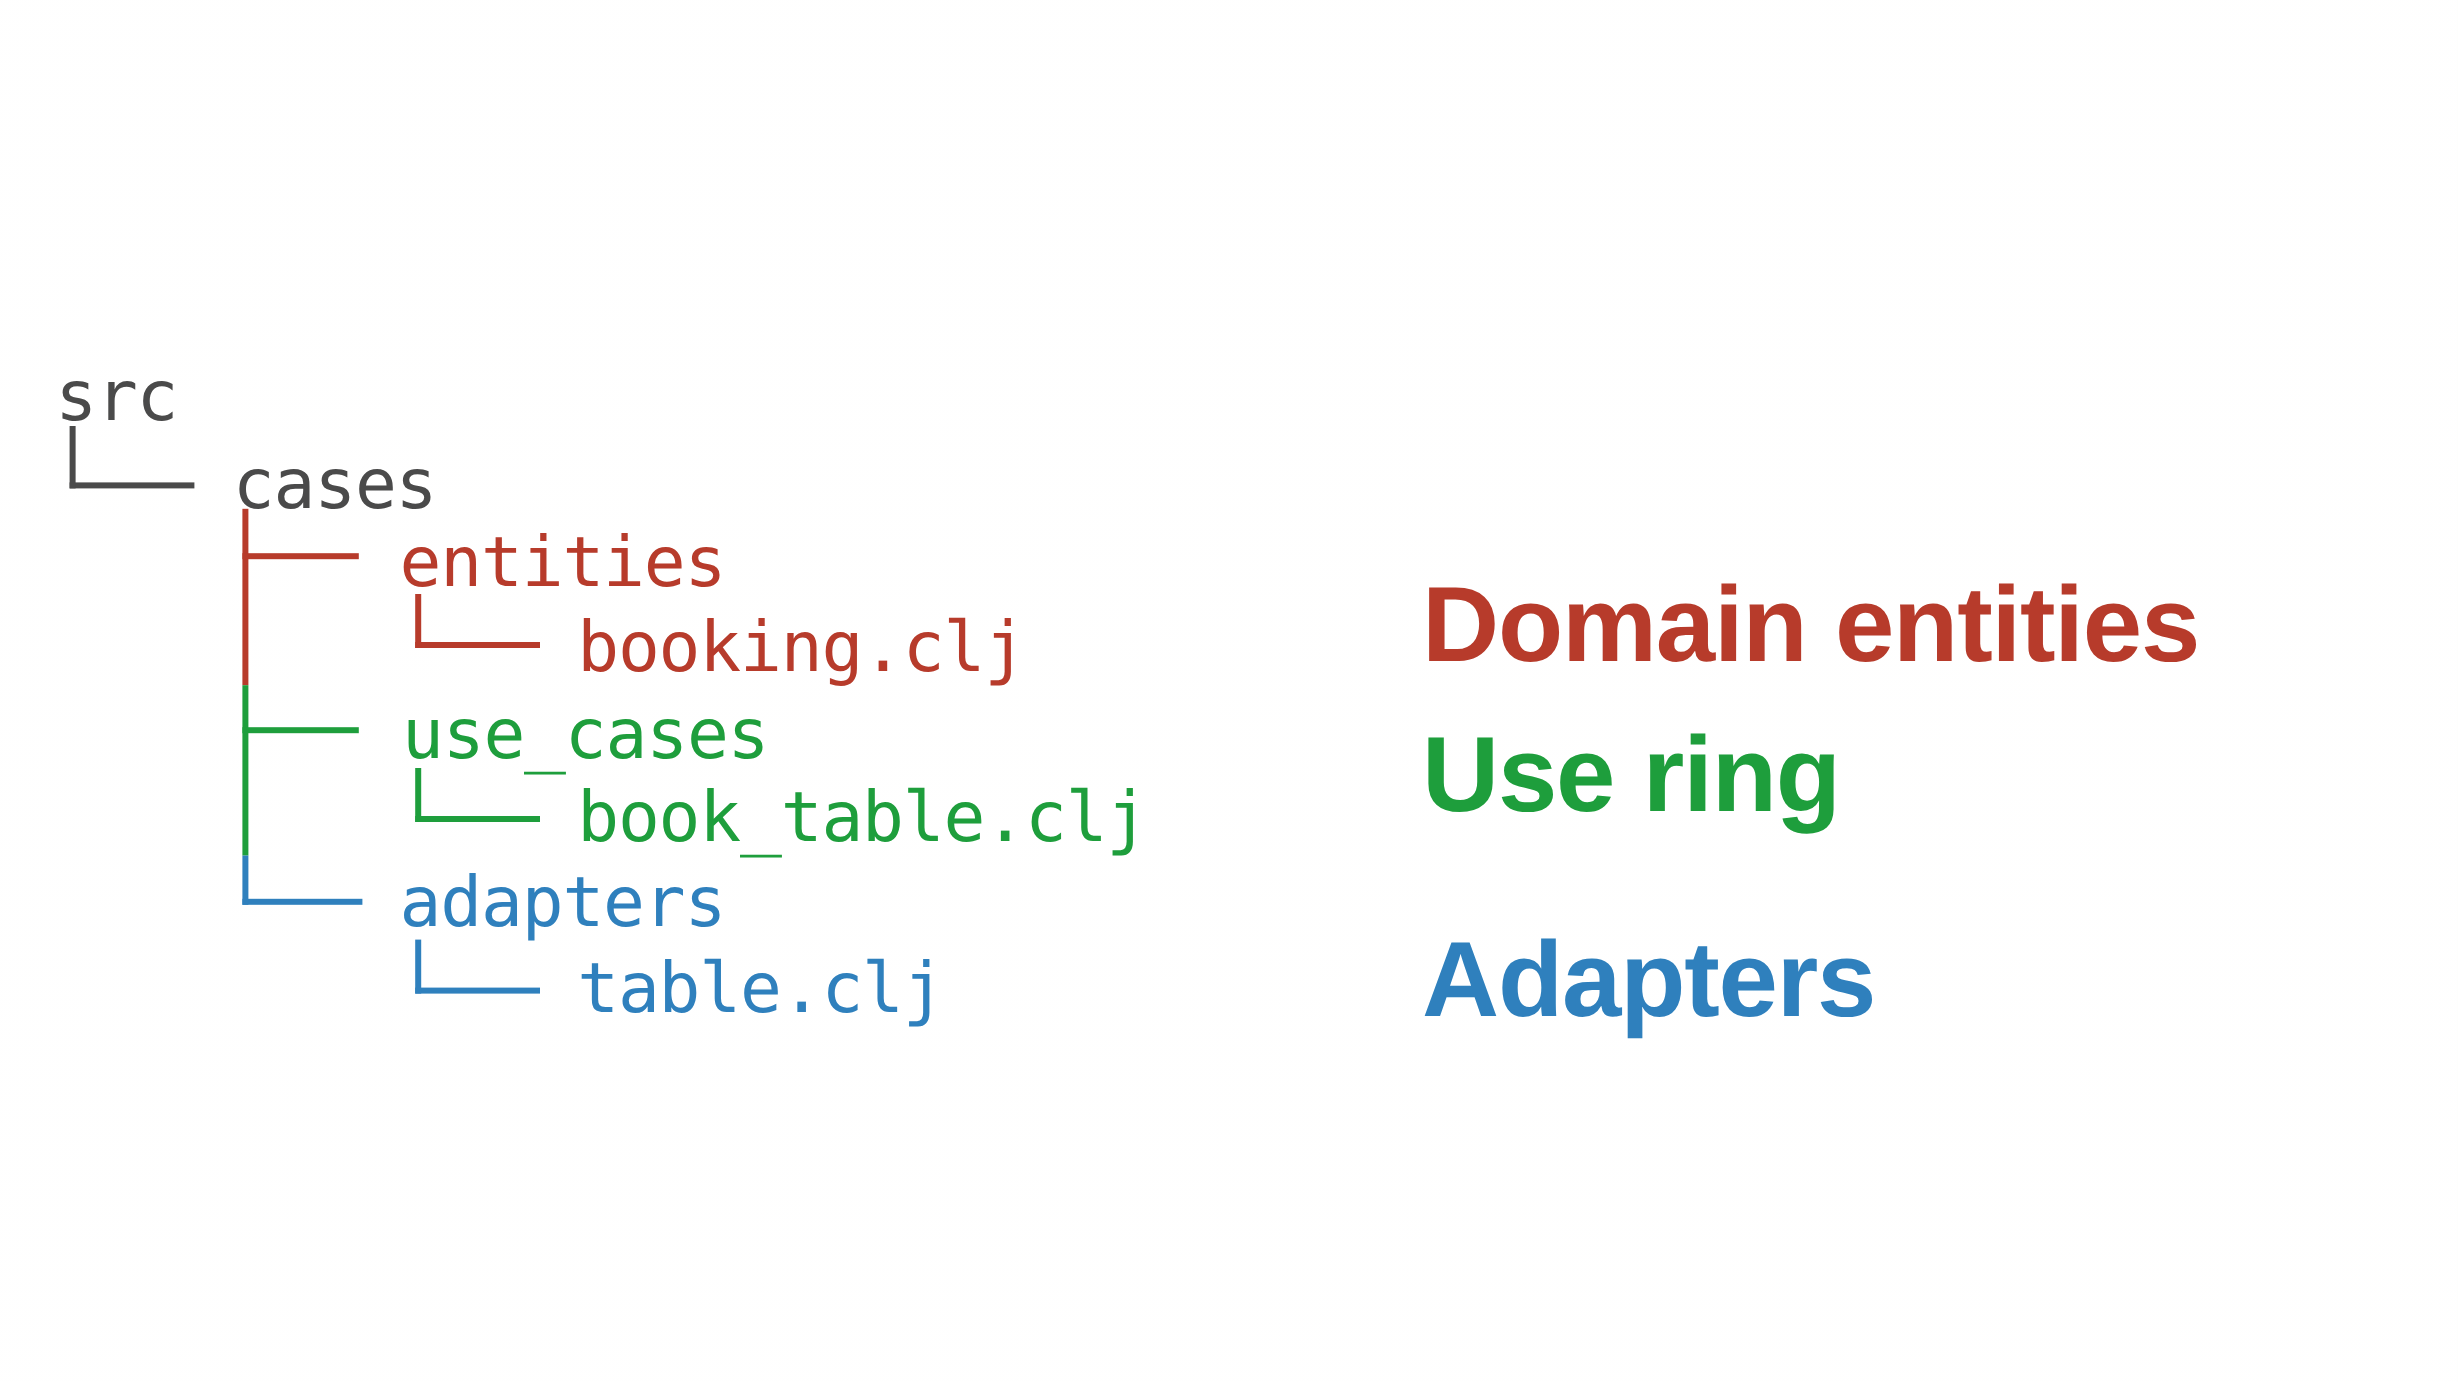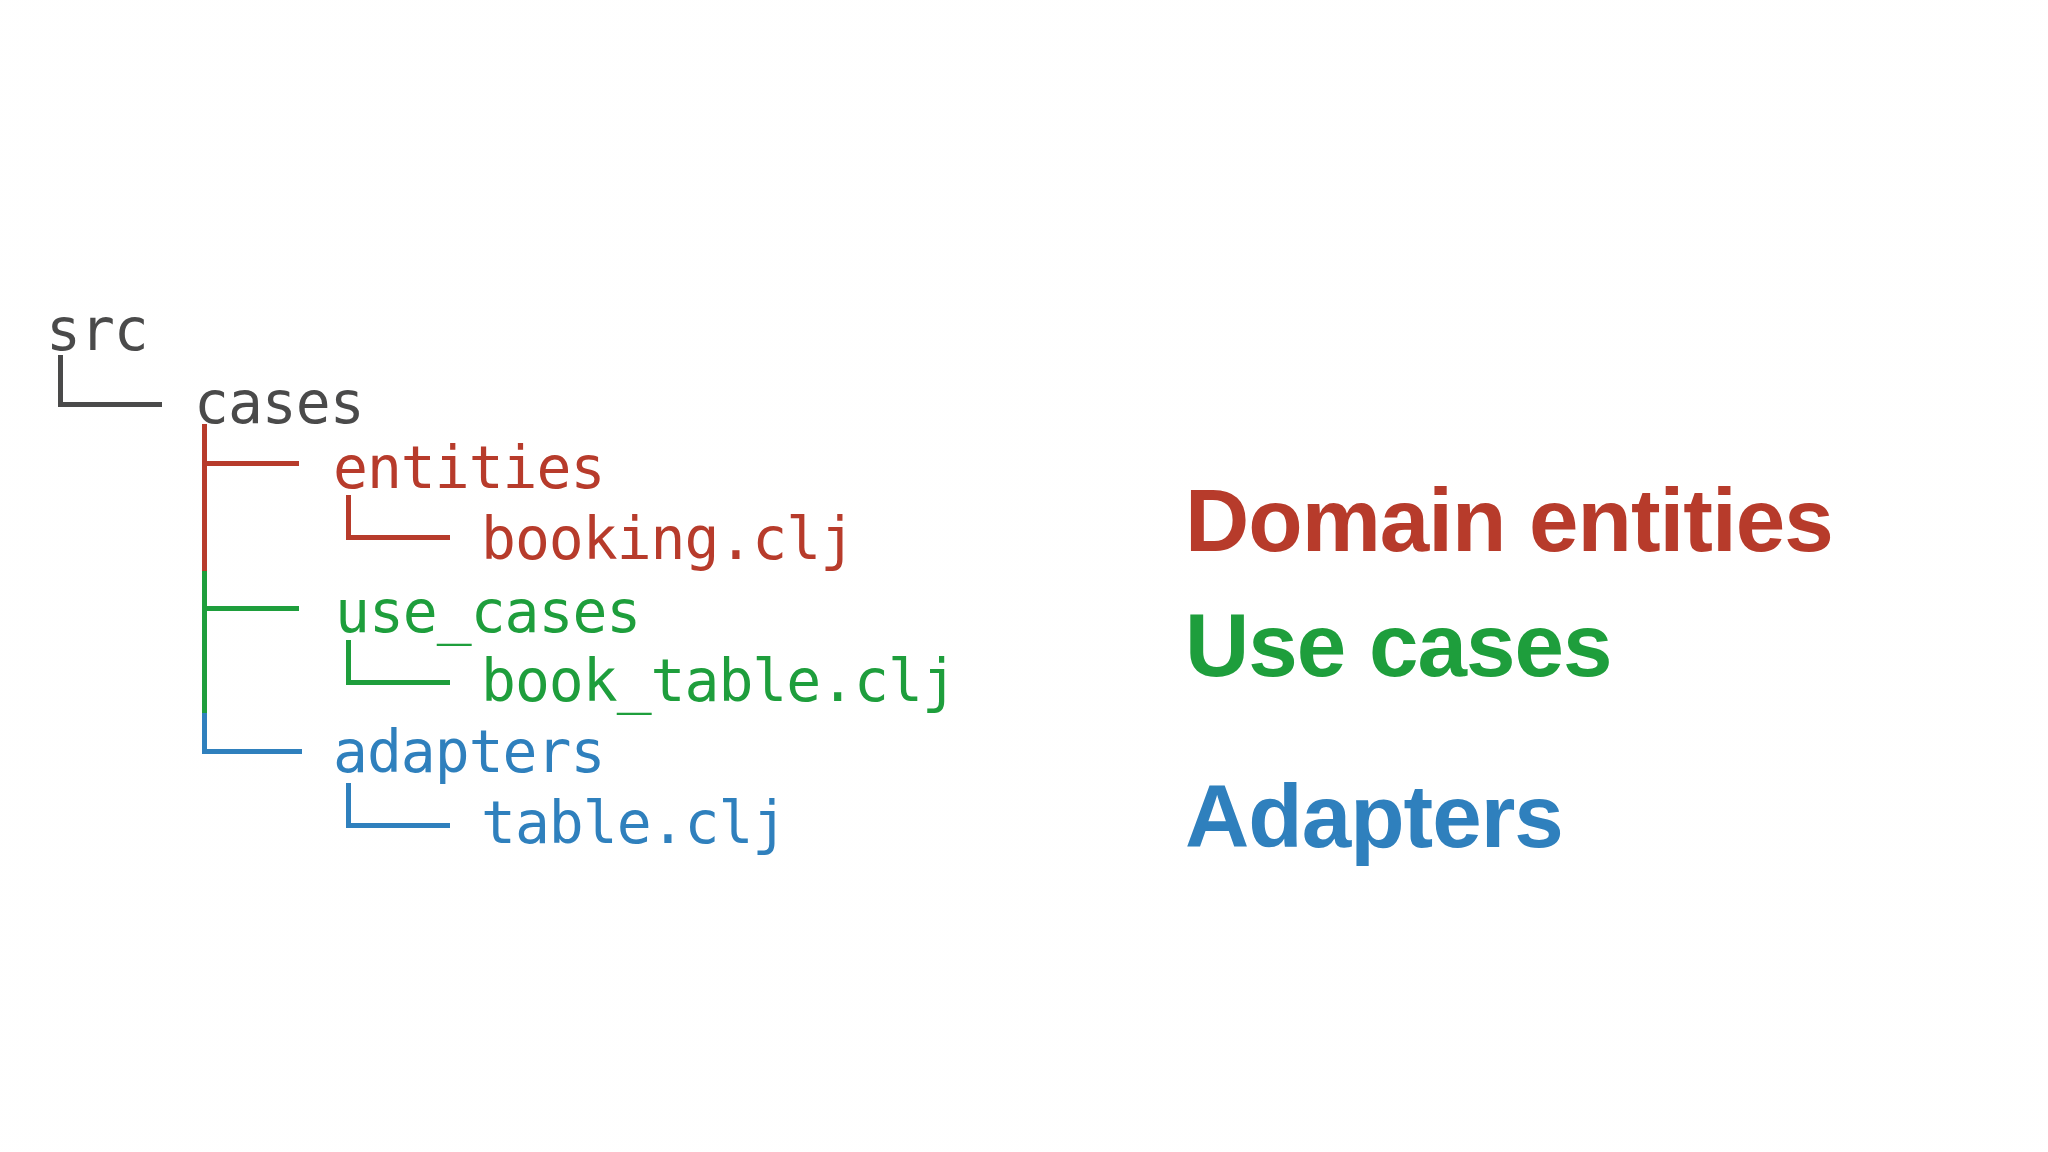--- a/index.html
+++ b/index.html
@@ -94,17 +94,17 @@
     <span class="tnode" style="left: 481px; top: 681px; --c: #1e9e3c;">book_table.clj</span>
 
     <span class="tnode" style="left: 333px; top: 752px; --c: #2f80bd;">adapters</span>
 
     <div class="corner" style="left: 346px; top: 783px; width: 99px; height: 40px; --c: #2f80bd;"></div>
     <span class="tnode" style="left: 481px; top: 823px; --c: #2f80bd;">table.clj</span>
   </div>
 
   <div>
     <span class="annotation" style="top: 472px; margin-top: 48px; --c: #b73b2b;">Domain entities</span>
-    <span class="annotation" style="top: 645px; --c: #1e9e3c;">Use cases</span>
+    <span class="annotation" style="top: 645px; --c: #1e9e3c;">Use ring</span>
     <span class="annotation" style="top: 816px; --c: #2f80bd;">Adapters</span>
   </div>
 
 </div>
 
 </body></html>

